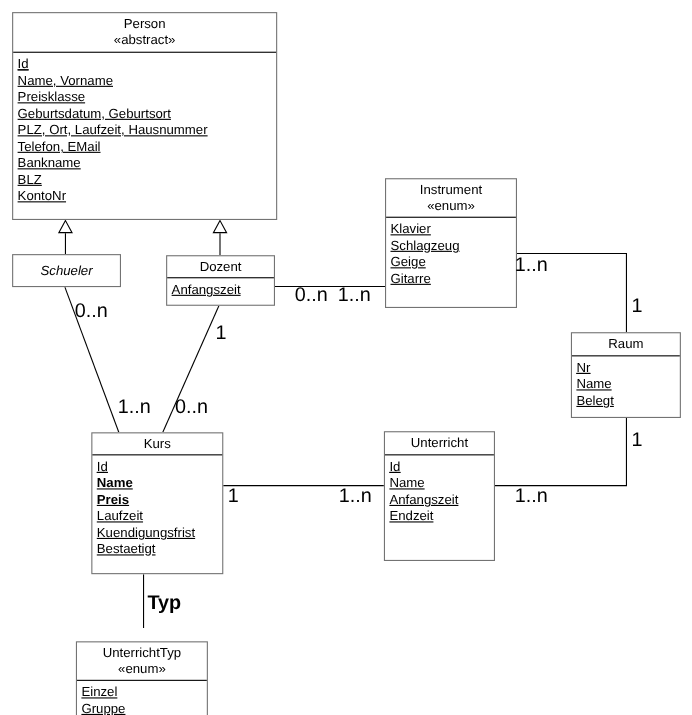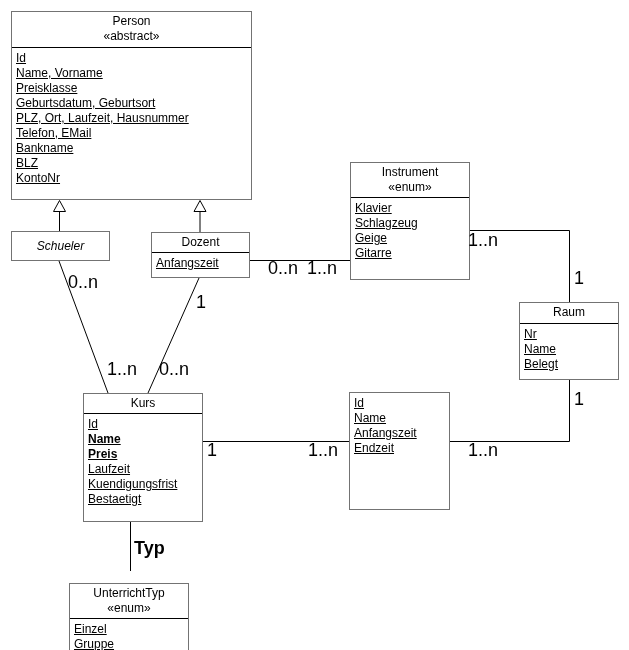--- a/index.html
+++ b/index.html
@@ -130,20 +130,23 @@
       <div class="attr u">Id</div>
       <div class="attr b">Name</div>
       <div class="attr b">Preis</div>
       <div class="attr">Laufzeit</div>
       <div class="attr">Kuendigungsfrist</div>
       <div class="attr">Bestaetigt</div>
     </div>
   </div>
 
   <div class="uml-class" style="left:349px;top:392px;width:101px;height:118px;">
+    <div class="title sep" style="height:21px;">
+      <div>Unterricht</div>
+    </div>
     <div class="attrs">
       <div class="attr u">Id</div>
       <div class="attr">Name</div>
       <div class="attr">Anfangszeit</div>
       <div class="attr">Endzeit</div>
     </div>
   </div>
 
   <div class="uml-class" style="left:69px;top:571px;width:120px;height:72px;margin-top:12px;">
     <div class="title sep" style="height:35px;">

